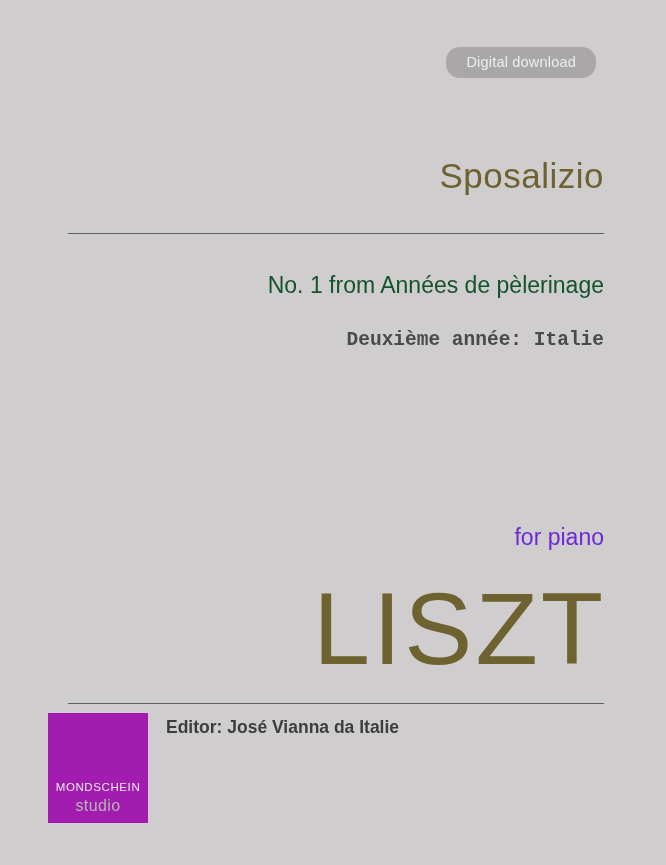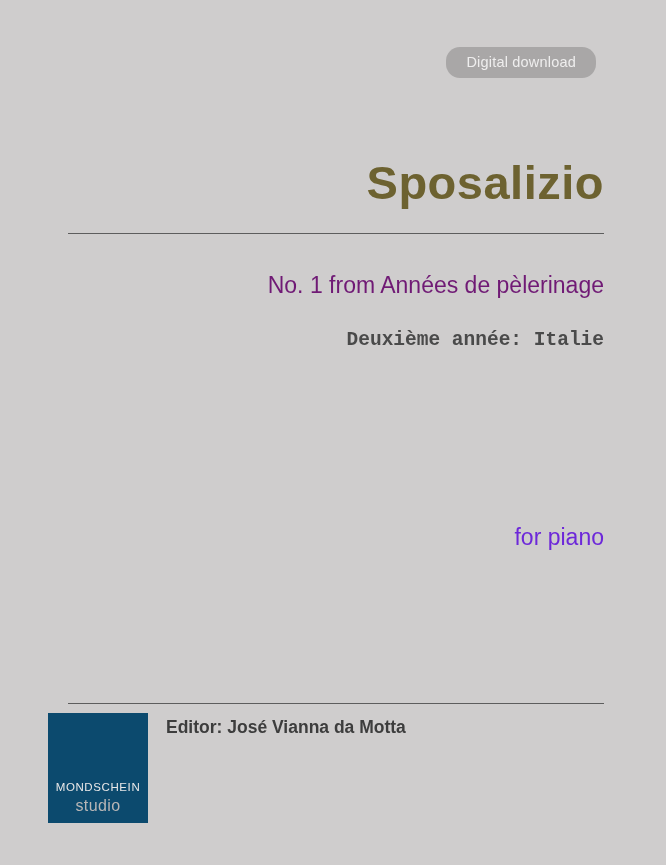--- a/index.html
+++ b/index.html
@@ -34,44 +34,44 @@
     white-space: nowrap;
   }
 
   
   .title {
     position: absolute;
     top: 158px;
     right: 62px;
     width: 560px;
     text-align: right;
-    font-size: 47px;
+    font-size: 35px;
     color: #6d6230;
     letter-spacing: 0.5px;
-    font-weight: bold;
+    font-weight: normal;
     line-height: 1.05;
   }
 
   .rule-top {
     position: absolute;
     left: 68px;
     right: 62px;
     top: 233px;
     height: 1px;
     background: #5d5d5d;
   }
 
   .subtitle {
     position: absolute;
     top: 272px;
     right: 62px;
     width: 560px;
     text-align: right;
     font-size: 23px;
-    color: #701a75;
+    color: #14532d;
     font-weight: normal;
   }
 
   .subsubtitle {
     position: absolute;
     top: 329px;
     right: 62px;
     width: 560px;
     text-align: right;
     font-size: 19.5px;
@@ -121,21 +121,21 @@
     font-weight: bold;
   }
 
   
   .logo {
     position: absolute;
     left: 48px;
     top: 713px;
     width: 100px;
     height: 110px;
-    background: #0c4a6e;
+    background: #a21caf;
   }
   .logo-name {
     position: absolute;
     left: 0;
     right: 0;
     top: 68px;
     text-align: center;
     color: #e9e8e8;
     font-size: 11.5px;
     letter-spacing: 0.6px;
@@ -161,23 +161,24 @@
   <div class="title">Sposalizio</div>
 
   <div class="rule-top"></div>
 
   <div class="subtitle">No. 1 from Années de pèlerinage</div>
 
   <div class="subsubtitle">Deuxième année: Italie</div>
 
   <div class="instrument">for piano</div>
 
+  <div class="composer">LISZT</div>
 
   <div class="rule-bottom"></div>
 
-  <div class="editor">Editor: José Vianna da Motta</div>
+  <div class="editor">Editor: José Vianna da Italie</div>
 
   <div class="logo">
     <div class="logo-name">MONDSCHEIN</div>
     <div class="logo-sub">studio</div>
   </div>
 
 </div>
 
 </body></html>

